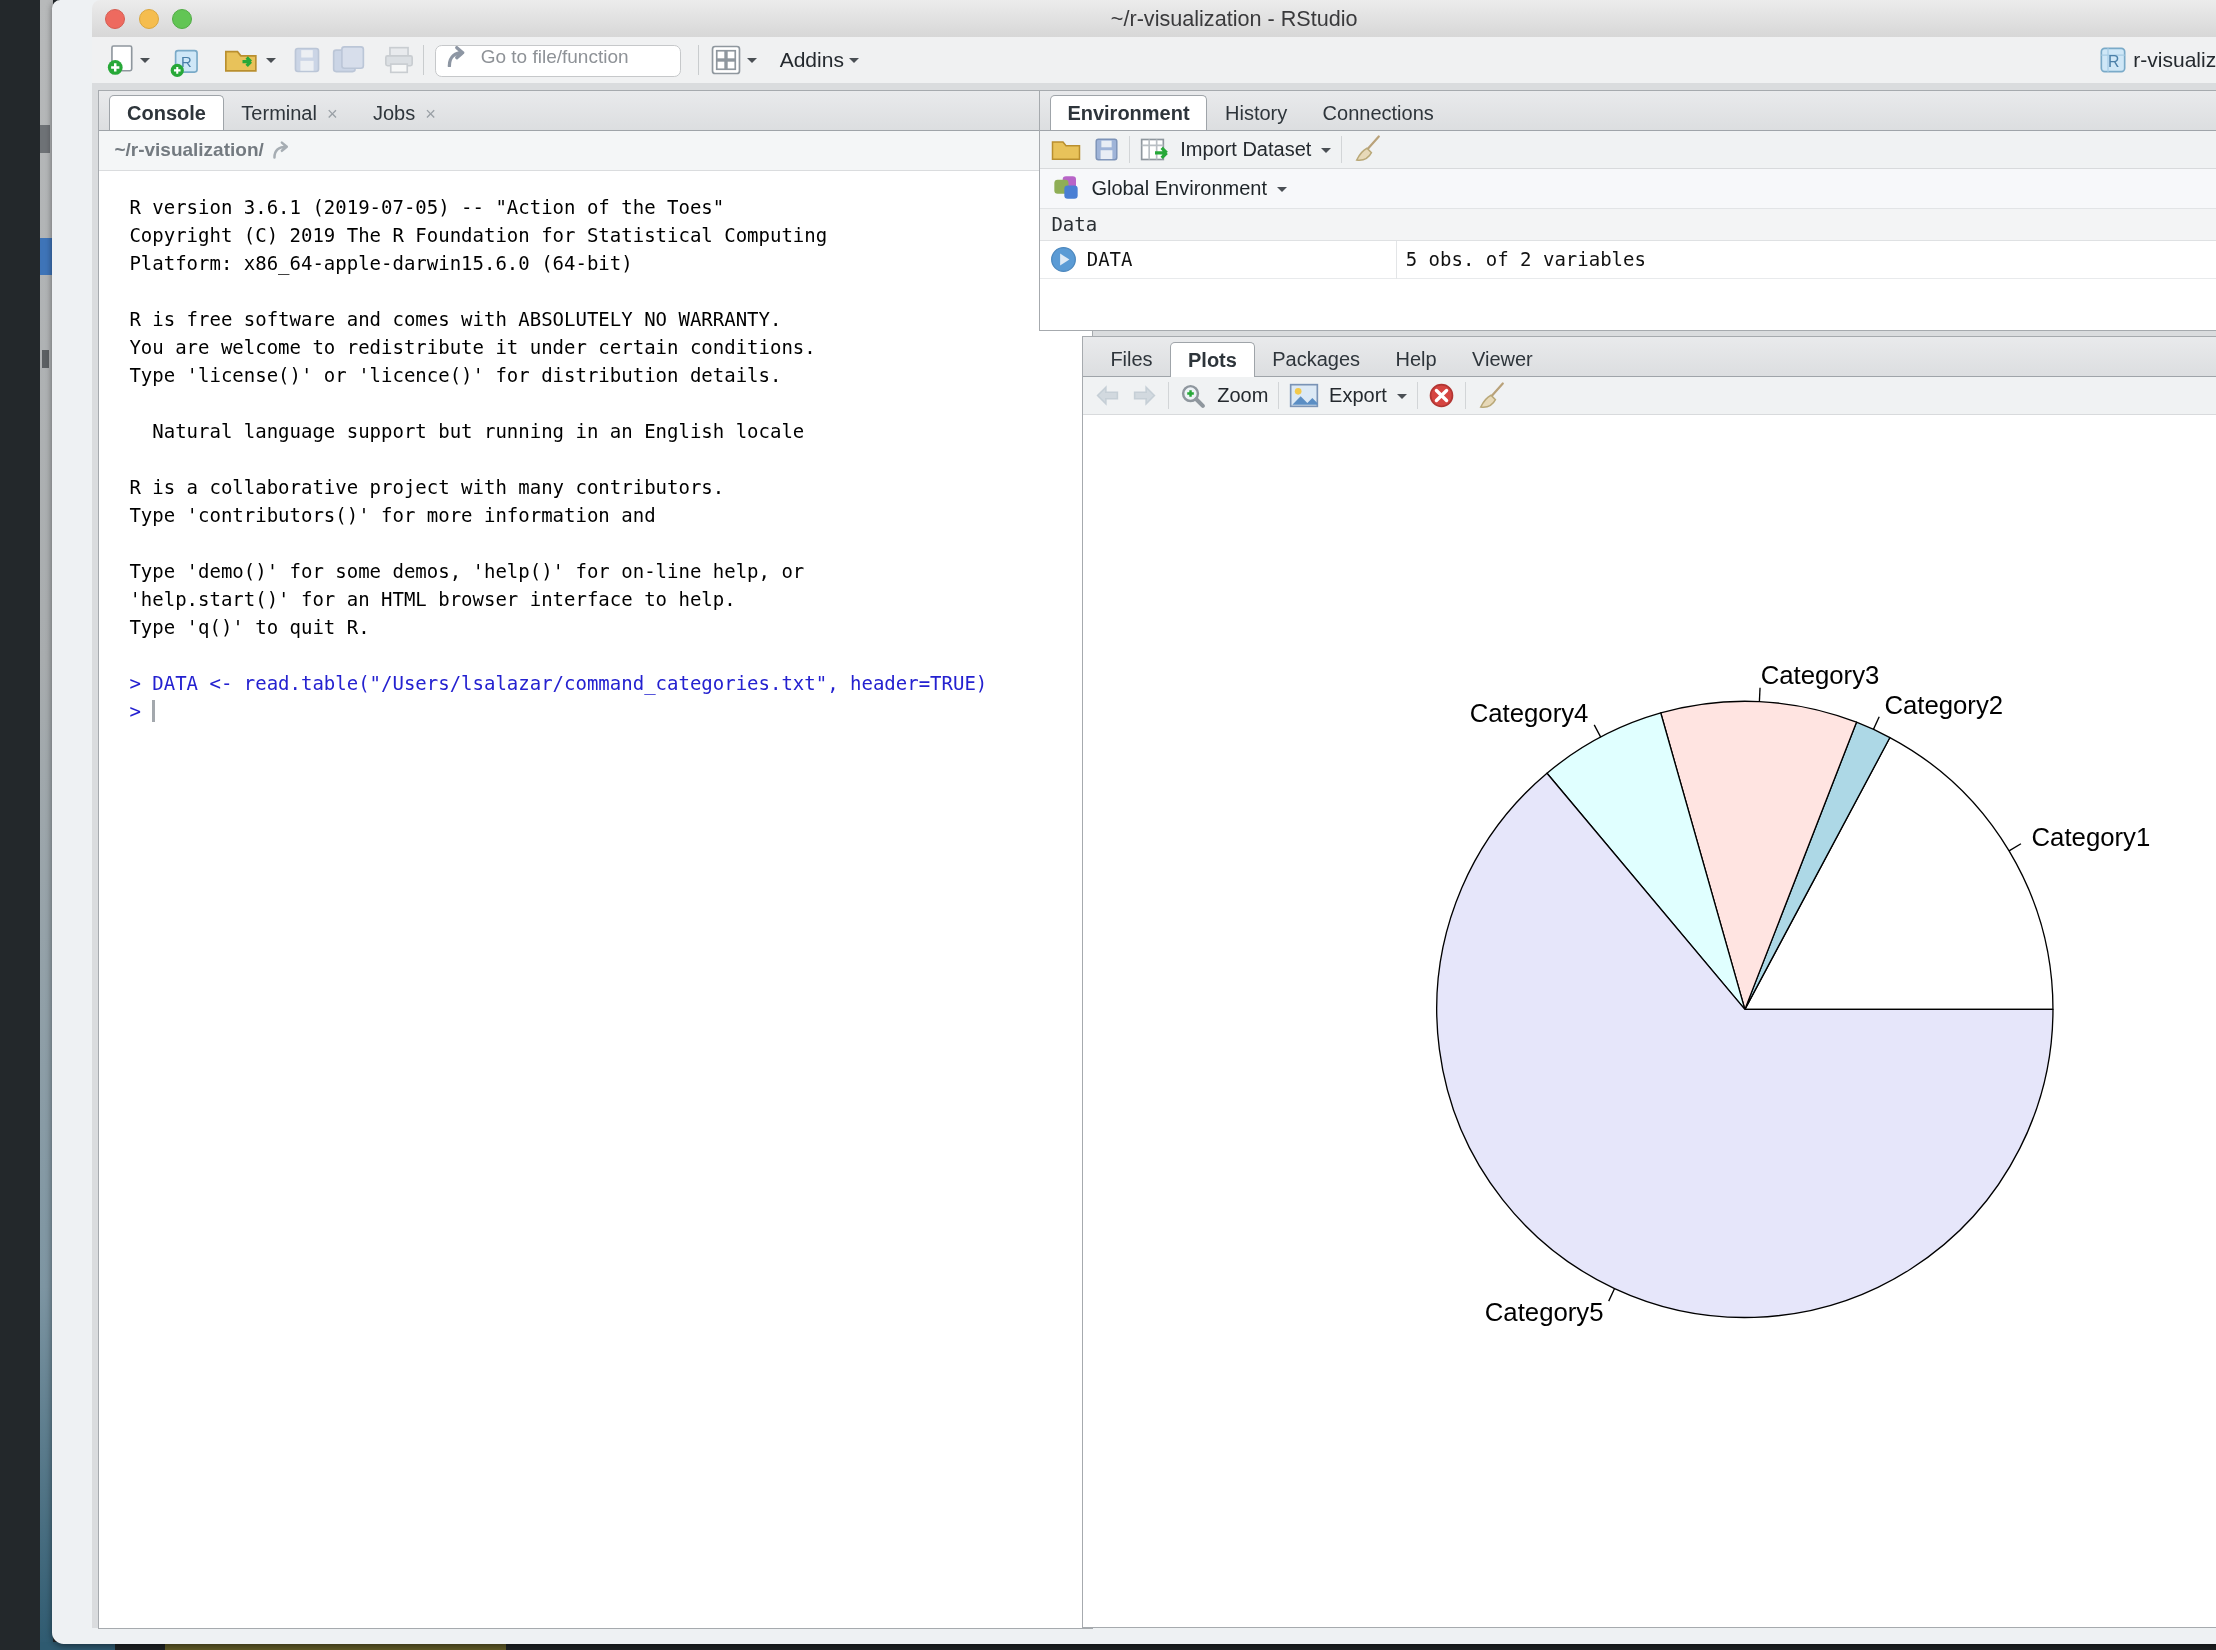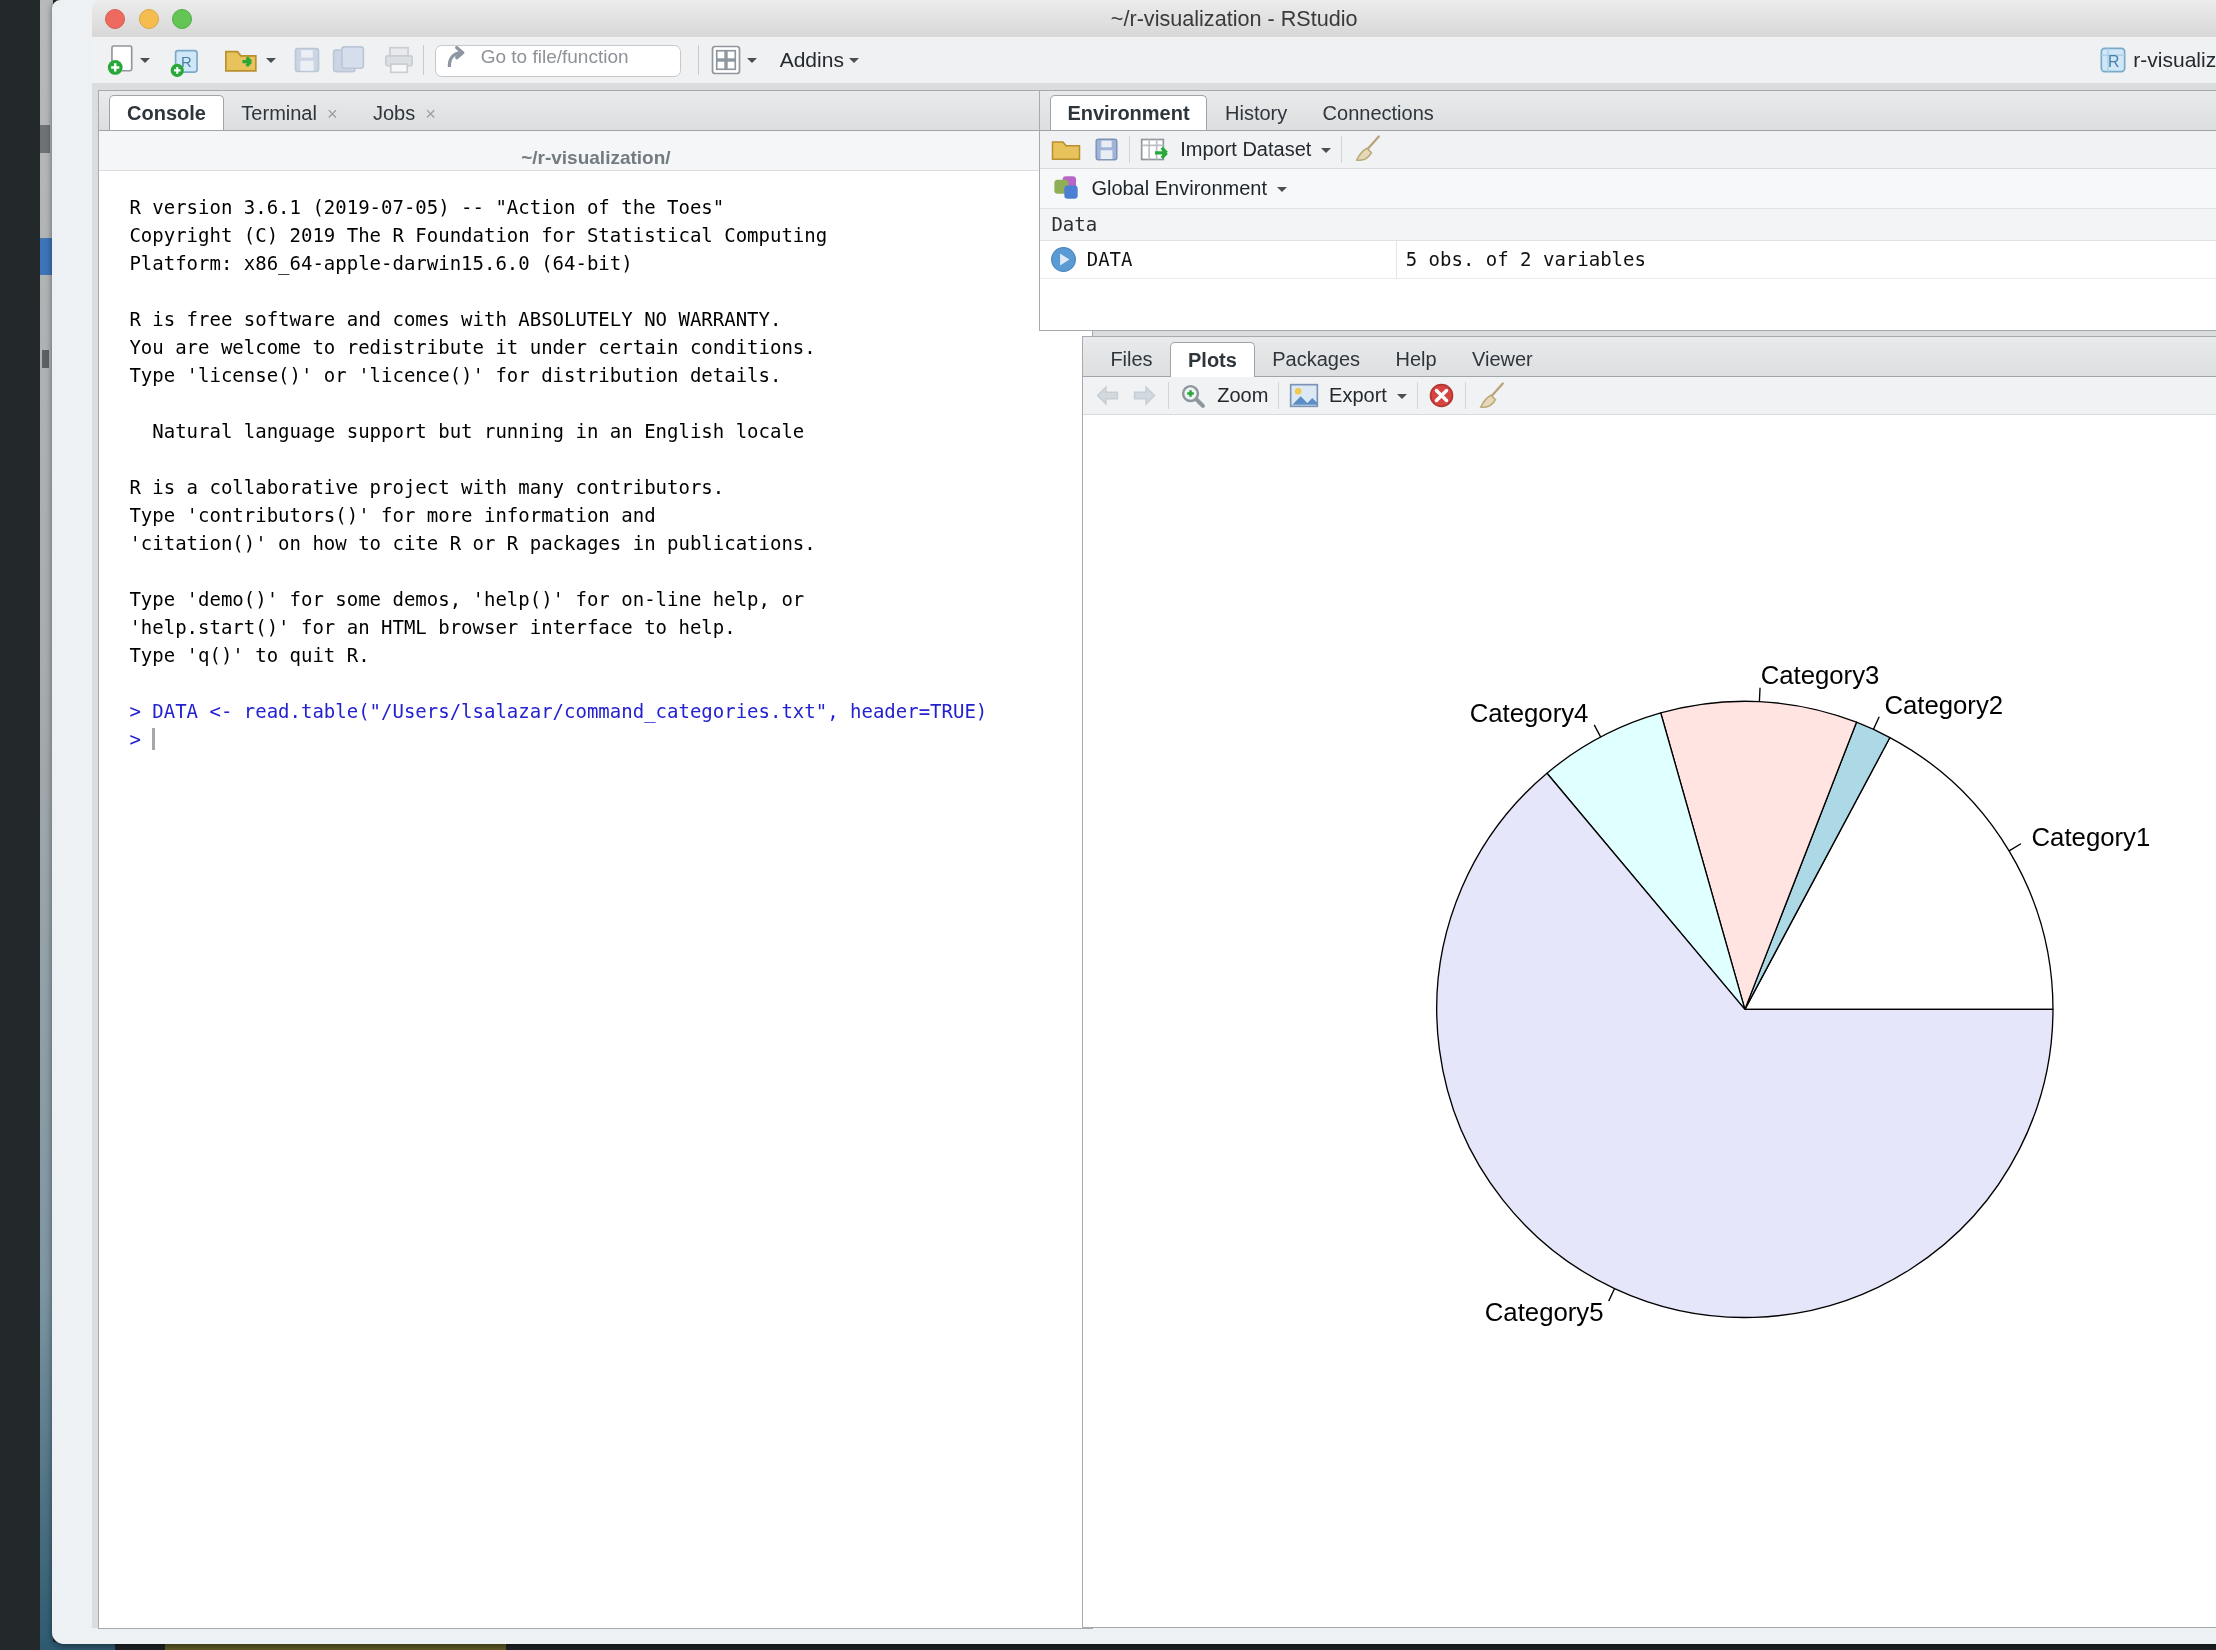--- a/index.html
+++ b/index.html
@@ -38,21 +38,21 @@
   .tabbar{position:absolute;left:0;top:0;width:100%;height:40px;background:linear-gradient(180deg,#e9eaec,#dcdee0);border-bottom:0.8px solid #9fa4a9;display:flex;align-items:flex-end;padding-left:10px;box-sizing:border-box;}
   .tab{height:34px;line-height:34px;padding:0 16.7px;font-size:20px;color:#2e353b;position:relative;border:0.8px solid transparent;border-bottom:none;white-space:nowrap;}
   .tab.active{background:#fff;border-color:#9fa4a9;border-radius:5px 5px 0 0;margin-bottom:-0.8px;font-weight:bold;z-index:2;}
   .tab .close{color:#9aa0a6;font-size:18.3px;margin-left:10px;font-weight:normal;}
   .pane-btns{position:absolute;right:8.3px;top:8.3px;display:flex;gap:6.7px;align-items:center;}
   .ptoolbar{position:absolute;left:0;top:40px;width:100%;height:38px;background:#f0f2f3;border-bottom:0.8px solid #d8dadc;display:flex;align-items:center;padding:0 11.7px;gap:10px;box-sizing:border-box;}
   .ptoolbar .lbl{font-size:20px;color:#24292e;white-space:nowrap;}
   .ptoolbar .sep{width:0.8px;height:27px;background:#d2d5d7;}
   .spacer{flex:1;}
   
-  #dirbar{position:absolute;left:0;top:40px;width:100%;height:40px;background:#f4f6f7;border-bottom:0.8px solid #dadcde;display:flex;align-items:center;padding:16px 15px;gap:8.3px;box-sizing:border-box;flex-direction:column;}
+  #dirbar{position:absolute;left:0;top:40px;width:100%;height:40px;background:#f4f6f7;border-bottom:0.8px solid #dadcde;display:flex;align-items:center;padding:16px 15px;gap:8.3px;box-sizing:border-box;}
   #dirbar .path{font-size:19px;color:#737a80;font-weight:bold;}
   #console-output{position:absolute;left:0;top:81px;width:100%;bottom:0;background:#fff;padding:21.6px 13.3px 0 30px;box-sizing:border-box;font-family:"DejaVu Sans Mono",monospace;font-size:19px;line-height:28px;color:#000;}
   .console-line{white-space:pre;height:28px;}
   .console-line.cmd{color:#2421d0;}
   #cursor{display:inline-block;width:2.5px;height:21.6px;background:#a3a8ad;vertical-align:-3.3px;}
   
   #env-scope{position:absolute;left:0;top:78px;width:100%;height:40px;background:#f7f8fa;border-bottom:0.8px solid #e2e4e6;display:flex;align-items:center;padding:0 11.7px;gap:10px;box-sizing:border-box;}
   #env-scope .lbl{font-size:20px;color:#1e2428;}
   #env-search{margin-left:auto;width:205px;height:28px;background:#fff;border:0.8px solid #c9cccf;border-radius:6.7px;display:flex;align-items:center;padding:0 6.7px;box-sizing:border-box;}
   #env-data-header{position:absolute;left:0;top:118px;width:100%;height:32px;background:#f3f4f5;border-bottom:0.8px solid #dfe1e3;display:flex;align-items:center;padding:0 11.7px;box-sizing:border-box;font-family:"DejaVu Sans Mono",monospace;font-size:19px;color:#2a2f33;}
@@ -198,21 +198,20 @@
           <div class="console-line">Platform: x86_64-apple-darwin15.6.0 (64-bit)</div>
           <div class="console-line"> </div>
           <div class="console-line">R is free software and comes with ABSOLUTELY NO WARRANTY.</div>
           <div class="console-line">You are welcome to redistribute it under certain conditions.</div>
           <div class="console-line">Type 'license()' or 'licence()' for distribution details.</div>
           <div class="console-line"> </div>
           <div class="console-line">  Natural language support but running in an English locale</div>
           <div class="console-line"> </div>
           <div class="console-line">R is a collaborative project with many contributors.</div>
           <div class="console-line">Type 'contributors()' for more information and</div>
-          <div class="console-line">'citation()' on how to cite R or R packages in publications.</div>
           <div class="console-line"> </div>
           <div class="console-line">Type 'demo()' for some demos, 'help()' for on-line help, or</div>
           <div class="console-line">'help.start()' for an HTML browser interface to help.</div>
           <div class="console-line">Type 'q()' to quit R.</div>
           <div class="console-line"> </div>
           <div class="console-line cmd">&gt; DATA &lt;- read.table("/Users/lsalazar/command_categories.txt", header=TRUE)</div>
           <div class="console-line cmd">&gt; <span id="cursor"></span></div>
         </div>
     </div>
 

